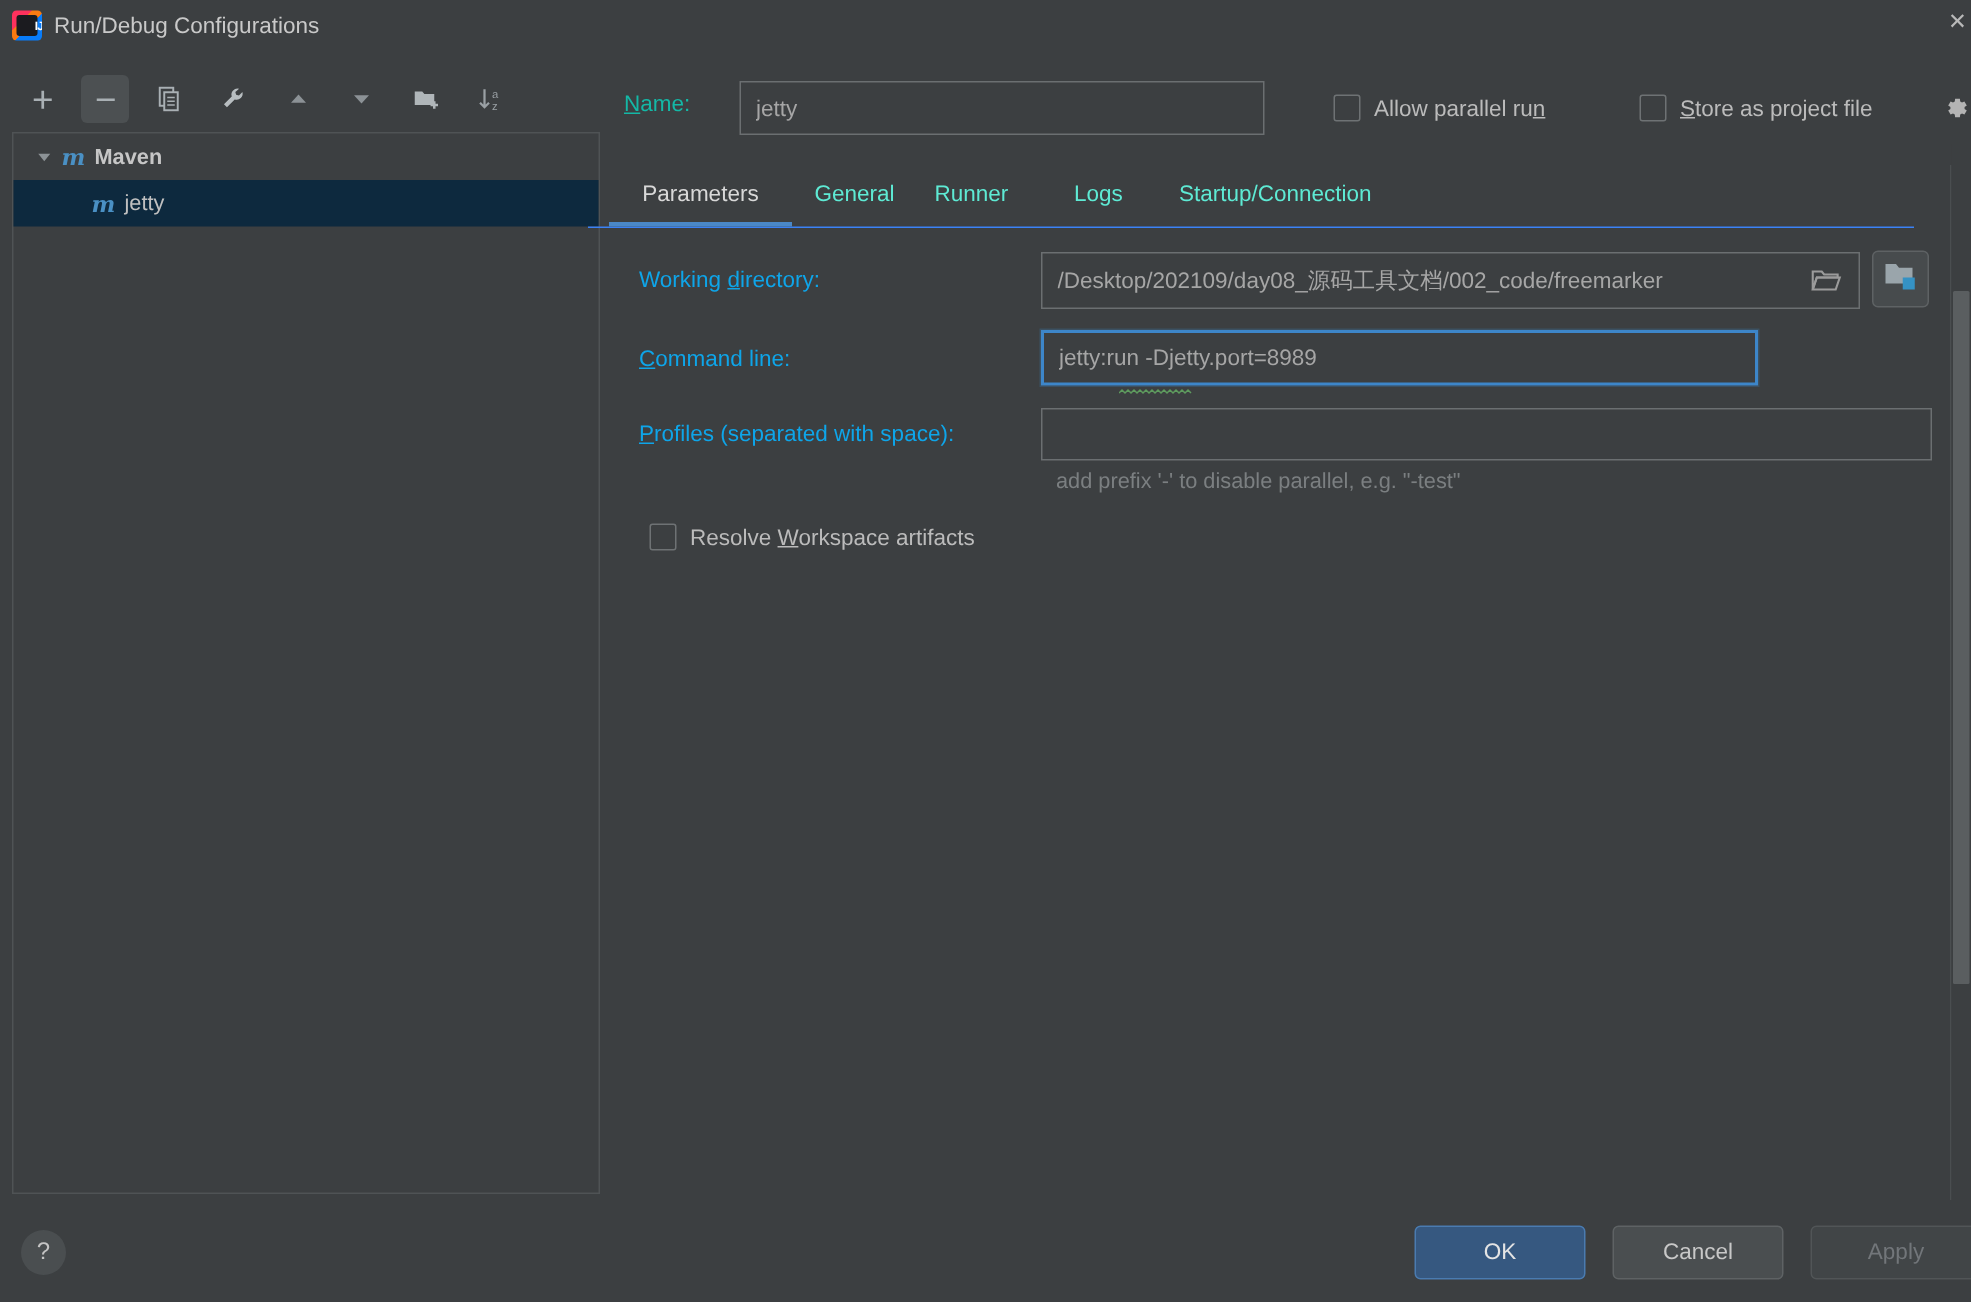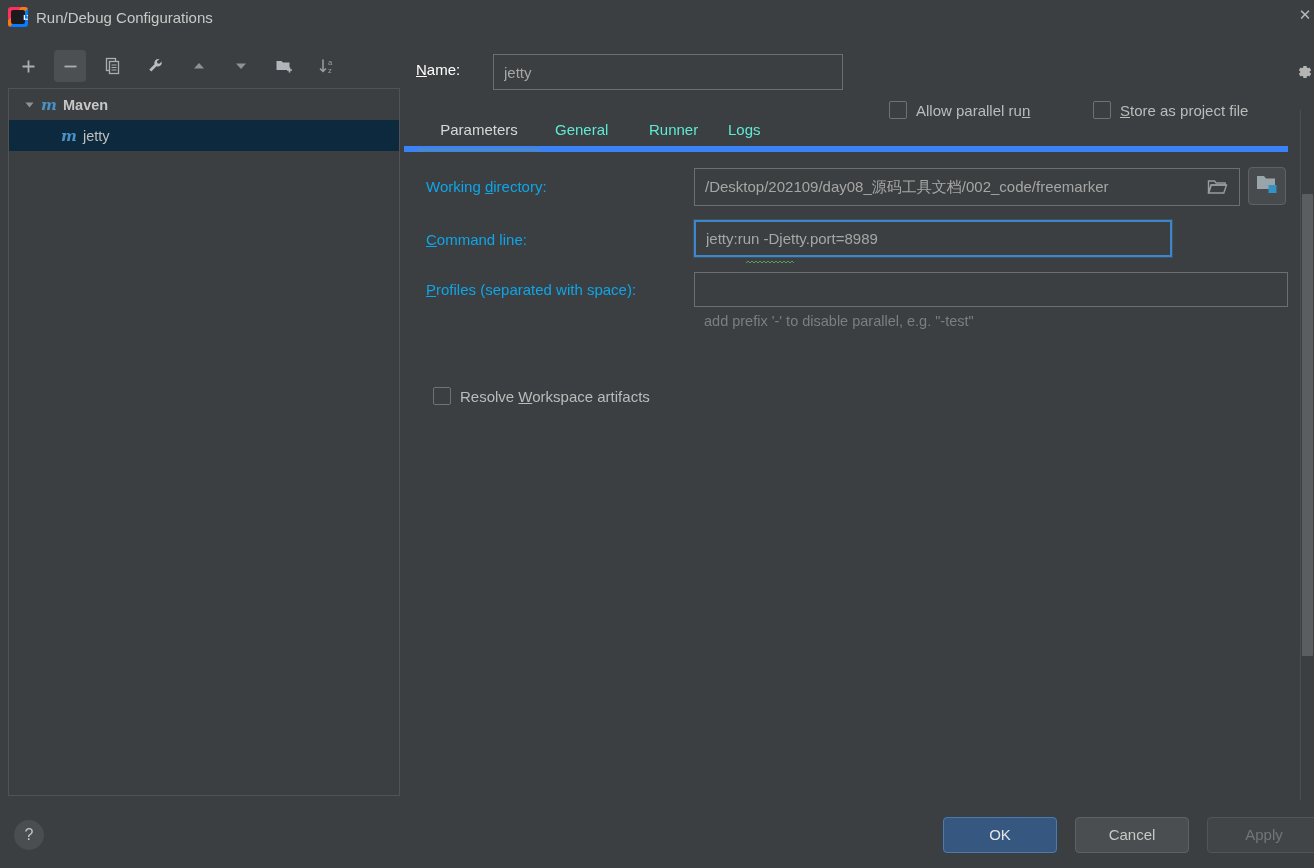--- a/index.html
+++ b/index.html
@@ -78,48 +78,48 @@
   }
   .tree-row .wrench-icon {
     flex: 0 0 22px; display: flex; align-items: center; color: #bdbdbd;
   }
   .tree-row .label { padding-left: 4px; }
   .tree-row .label.bold { font-weight: bold; color: #c6c6c6; }
 
   
   #name-row { position: absolute; left: 416px; top: 54px; height: 36px; }
   #name-label {
-    position: absolute; left: 0; top: 7px; font-size: 15px; color: #ffffff; text-align: right;
+    position: absolute; left: 0; top: 7px; font-size: 15px; color: #14b8a6; text-align: right;
   }
   .mn { text-decoration: underline; }
   #name-input {
     position: absolute; left: 77px; top: 0; width: 350px; height: 36px;
     background: #3c3f41; border: 1px solid #6b6f71; color: #a6a6a6;
     font-size: 15px; font-family: "Liberation Sans", sans-serif;
     padding: 0 10px; outline: none;
   }
 
   .cb-row {
     position: absolute; display: flex; align-items: center;
-    font-size: 15px; color: #bbbbbb; margin-top: 38px;
+    font-size: 15px; color: #bbbbbb;
   }
   .cbox {
     width: 18px; height: 18px; border: 1px solid #6e7274;
     border-radius: 2px; background: #3c3f41; margin-right: 9px;
     flex: 0 0 18px;
   }
   #gear-btn {
     position: absolute; left: 1294px; top: 62px; width: 20px; height: 20px;
     color: #b4b4b4;
   }
 
   
   #tabs {
-    position: absolute; left: 404px; top: 112px; width: 884px; height: 40px;
-    border-bottom: 6px solid #3b82f6;
+    position: absolute; left: 392px; top: 112px; width: 884px; height: 40px;
+    border-bottom: 1px solid #3b82f6;
   }
   .tab {
     position: absolute; top: 0; height: 39px; line-height: 36px;
     font-size: 15px; color: #5eead4; padding: 0 0px;
   }
   .tab.active { color: #d8d8d8; }
   .tab.active::after {
     content: ""; position: absolute; left: 0; right: 0; bottom: 0;
     height: 3px; background: #4a88c7;
   }
@@ -313,22 +313,23 @@
 <div id="gear-btn">
   <svg width="20" height="20" viewBox="0 0 20 20">
     <path d="M10 6.6a3.4 3.4 0 1 0 0 6.8 3.4 3.4 0 0 0 0-6.8zm0 5a1.6 1.6 0 1 1 0-3.2 1.6 1.6 0 0 1 0 3.2z" fill="#b4b4b4"></path>
     <path d="M17.2 11.6l-1.5-.9a6 6 0 0 0 0-1.4l1.5-.9-1.6-2.8-1.6.7a6 6 0 0 0-1.2-.7l-.2-1.7H9.4l-.2 1.7a6 6 0 0 0-1.2.7l-1.6-.7-1.6 2.8 1.5.9a6 6 0 0 0 0 1.4l-1.5.9 1.6 2.8 1.6-.7a6 6 0 0 0 1.2.7l.2 1.7h3.2l.2-1.7a6 6 0 0 0 1.2-.7l1.6.7z" fill="#b4b4b4"></path>
   </svg>
 </div>
 
 <div id="tabs">
   <div class="tab active" style="left:14px; width:122px; text-align:center;">Parameters</div>
   <div class="tab" style="left:151px;">General</div>
-  <div class="tab" style="left:231px;margin-left:14px;">Runner</div>
+  <div class="tab" style="left:231px;">Runner</div>
   <div class="tab" style="left:324px;">Logs</div>
+  <div class="tab" style="left:394px;">Startup/Connection</div>
 </div>
 
 <div class="field-label" style="left:426px; top:178px;">
   Working <span class="mn">d</span>irectory:
 </div>
 <input class="txt-field" style="left: 694px; top: 168px; width: 546px; height: 38px;" type="text" value="/Desktop/202109/day08_源码工具文档/002_code/freemarker">
 <div class="inline-browse" style="left:1205px; top:175px;">
   <svg width="21" height="19" viewBox="0 0 21 19">
     <path d="M1.5 3h6l1.6 2h9v2H4.2L1.5 15z" fill="none" stroke="#9b9b9b" stroke-width="1.4"></path>
     <path d="M4.2 7h15.3l-2.7 8H1.5z" fill="none" stroke="#9b9b9b" stroke-width="1.4"></path>

